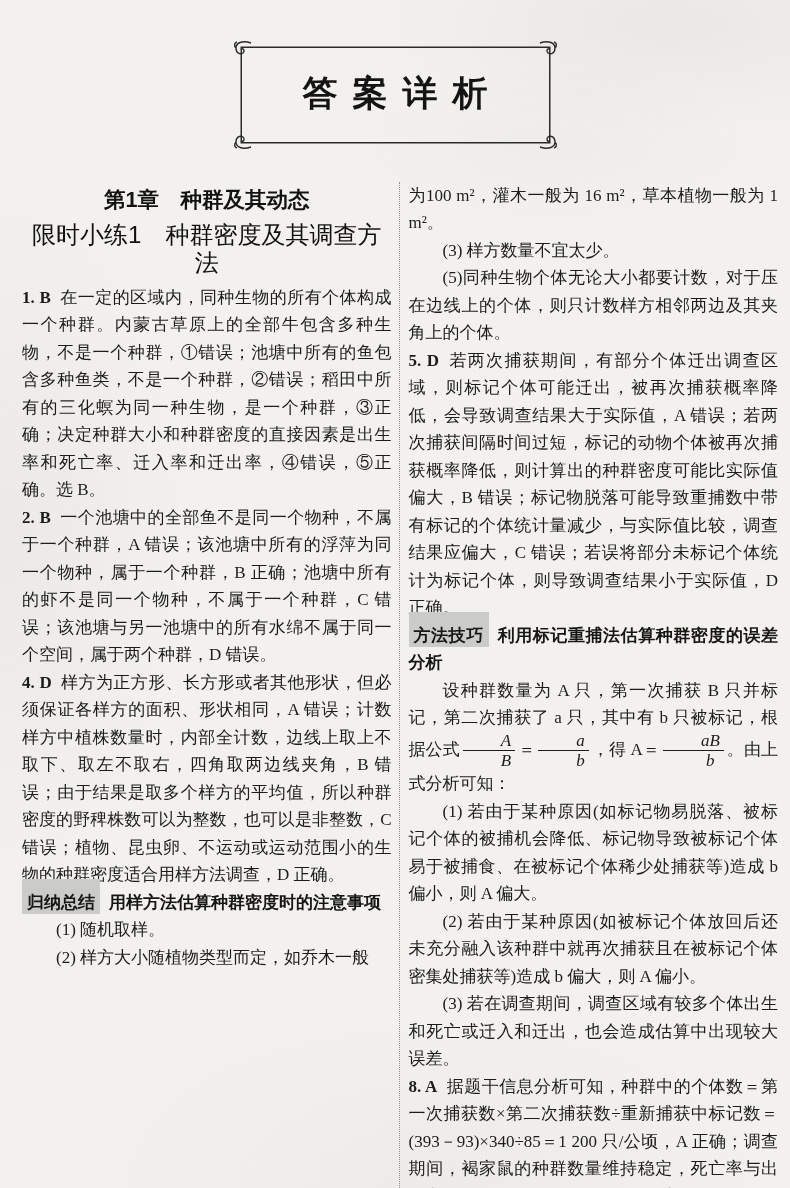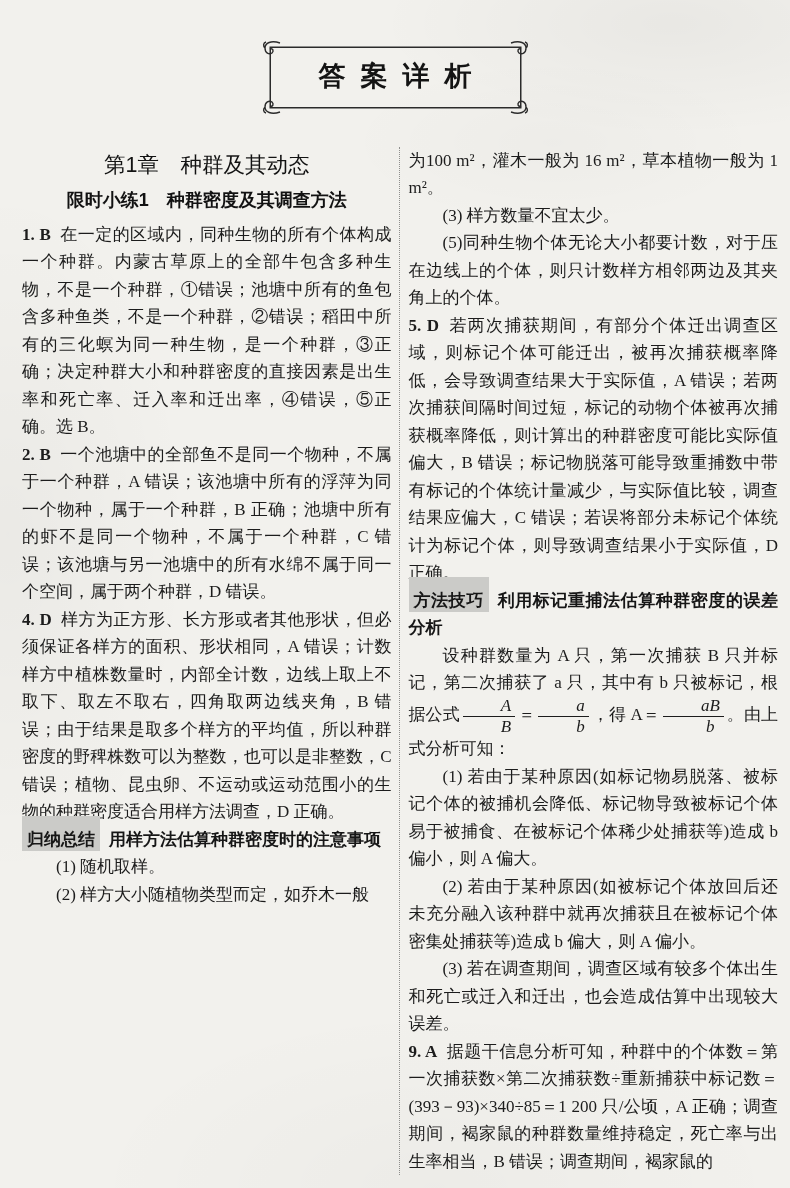--- a/index.html
+++ b/index.html
@@ -22,22 +22,22 @@
   .title-frame {
     position:relative;
     width:fit-content;
     margin:47px auto 0 auto;
     border:1.6px solid #2b2b2b;
     box-shadow:0 0 0 0.5px #2b2b2b;
     padding:11px 30px 12px 30px;
     background:transparent;
   }
   .title-frame h1 {
-    margin:3px;
-    font-size:27px;
+    margin:16px;
+    font-size:35px;
     font-weight:bold;
     letter-spacing:15px;
     text-indent:15px;
     line-height:1.1;
     color:#141414;
     white-space:nowrap;
   }
   .flourish { position:absolute; width:20px; height:20px; }
   .flourish svg { display:block; width:100%; height:100%; }
   .flourish path { stroke:#2b2b2b; stroke-width:1.4; fill:none; }
@@ -58,31 +58,31 @@
   .col-right { padding-left:9px; }
   .divider {
     width:0;
     border-left:1px dotted #8e8e8c;
   }
 
   
   .chapter-heading {
     margin:2px 0 5px 0;
     font-family:"Liberation Sans","DejaVu Sans",sans-serif;
-    font-weight:normal;
+    font-weight:bold;
     font-size:21.5px;
     text-align:center;
     line-height:32px;
     color:#121212;
   }
   .section-heading {
     margin:0 0 7px 0;
     font-family:"Liberation Sans","DejaVu Sans",sans-serif;
-    font-weight:bold;
-    font-size:18px;
+    font-weight:normal;
+    font-size:24px;
     text-align:center;
     line-height:28px;
     color:#121212;
   }
 
   
   p.body-text {
     margin:0;
     font-size:17px;
     line-height:27.5px;
@@ -182,16 +182,16 @@
       <p class="body-text"><span class="q-label">5. D</span><span>若两次捕获期间，有部分个体迁出调查区域，则标记个体可能迁出，被再次捕获概率降低，会导致调查结果大于实际值，A 错误；若两次捕获间隔时间过短，标记的动物个体被再次捕获概率降低，则计算出的种群密度可能比实际值偏大，B 错误；标记物脱落可能导致重捕数中带有标记的个体统计量减少，与实际值比较，调查结果应偏大，C 错误；若误将部分未标记个体统计为标记个体，则导致调查结果小于实际值，D 正确。</span></p>
 
       <p class="body-text"><span class="note-label">方法技巧</span><span class="note-title">利用标记重捕法估算种群密度的误差分析</span></p>
 
       <p class="body-text indent"><span>设种群数量为 A 只，第一次捕获 B 只并标记，第二次捕获了 a 只，其中有 b 只被标记，根据公式</span><span class="frac"><span class="num">A</span><span class="den">B</span></span><span>＝</span><span class="frac"><span class="num">a</span><span class="den">b</span></span><span>，得 A＝</span><span class="frac"><span class="num">aB</span><span class="den">b</span></span><span>。由上式分析可知：</span></p>
 
       <p class="body-text indent">(1) 若由于某种原因(如标记物易脱落、被标记个体的被捕机会降低、标记物导致被标记个体易于被捕食、在被标记个体稀少处捕获等)造成 b 偏小，则 A 偏大。</p>
       <p class="body-text indent">(2) 若由于某种原因(如被标记个体放回后还未充分融入该种群中就再次捕获且在被标记个体密集处捕获等)造成 b 偏大，则 A 偏小。</p>
       <p class="body-text indent">(3) 若在调查期间，调查区域有较多个体出生和死亡或迁入和迁出，也会造成估算中出现较大误差。</p>
 
-      <p class="body-text"><span class="q-label">9. A</span><span>据题干信息分析可知，种群中的个体数＝第一次捕获数×第二次捕获数÷重新捕获中标记数＝(393－93)×340÷85＝1 200 只/公顷，A 正确；调查期间，褐家鼠的种群数量维持稳定，死亡率与出生率相当，B 错误；调查期间，褐家鼠的</span></p>
+      <p class="body-text"><span class="q-label">8. A</span><span>据题干信息分析可知，种群中的个体数＝第一次捕获数×第二次捕获数÷重新捕获中标记数＝(393－93)×340÷85＝1 200 只/公顷，A 正确；调查期间，褐家鼠的种群数量维持稳定，死亡率与出生率相当，B 错误；调查期间，褐家鼠的</span></p>
     </div>
   </div>
 </div>
 
 </body></html>

